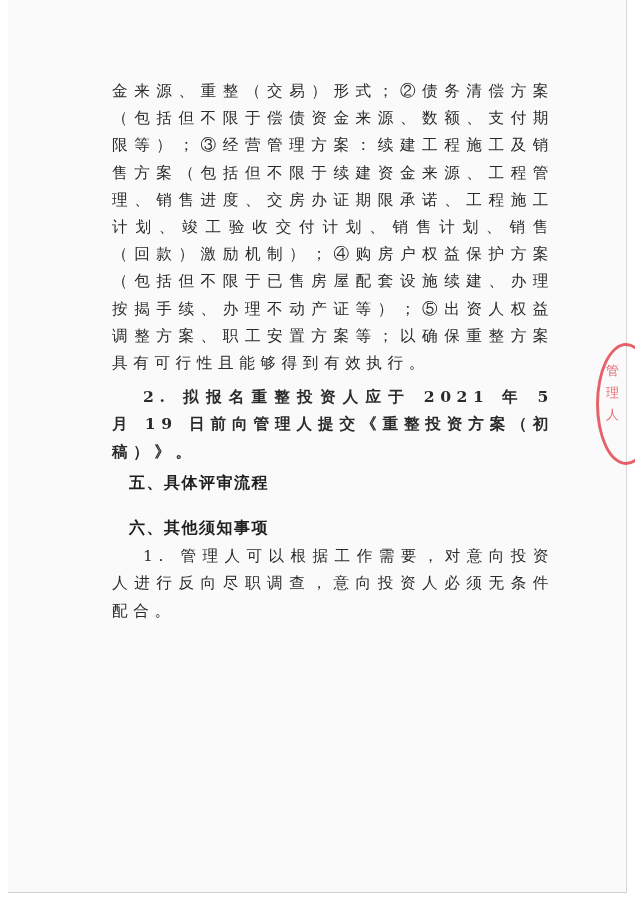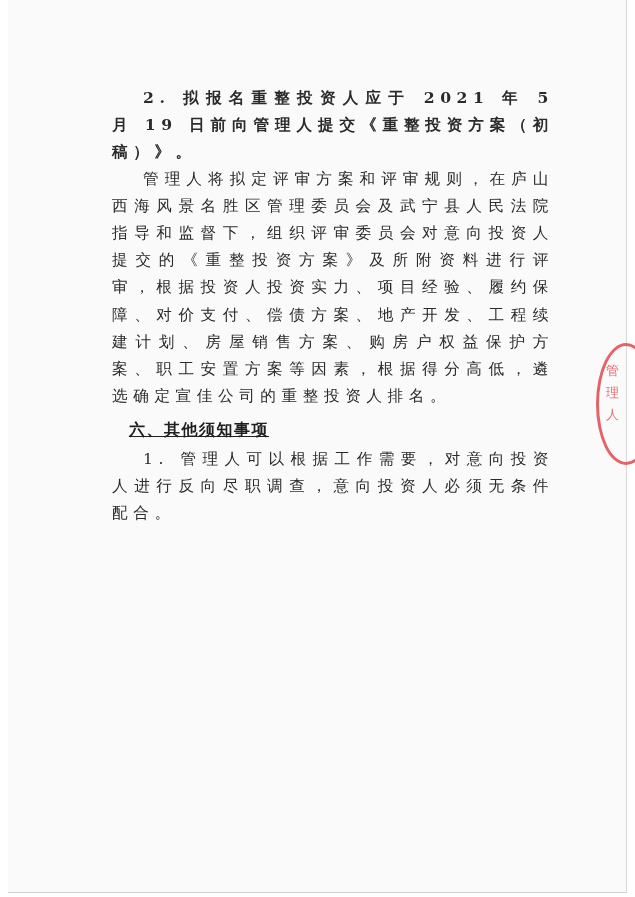--- a/index.html
+++ b/index.html
@@ -49,22 +49,21 @@
     .heading {
       margin: 4px 0 2px 0;
       padding-left: 17px;
       font-family: "DejaVu Sans", "Liberation Sans", sans-serif;
       font-weight: bold;
       font-size: 16px;
       letter-spacing: 1.5px;
       color: #1f1f1f;
     }
     .heading.gap2 {
-      margin-top: 6px;
-      text-decoration: underline;
+      margin-top: 18px;
     }
     .stamp {
       position: absolute;
       left: 596px;
       top: 343px;
       width: 60px;
       height: 122px;
       border: 3px solid #e0474f;
       border-radius: 50%;
       box-sizing: border-box;
@@ -82,23 +81,24 @@
       opacity: 0.8;
     }
   </style>
 </head>
 <body>
 
 <div class="page">
 </div>
 
 <div class="content">
+  <p class="para">金来源、重整（交易）形式；②债务清偿方案（包括但不限于偿债资金来源、数额、支付期限等）；③经营管理方案：续建工程施工及销售方案（包括但不限于续建资金来源、工程管理、销售进度、交房办证期限承诺、工程施工计划、竣工验收交付计划、销售计划、销售（回款）激励机制）；④购房户权益保护方案（包括但不限于已售房屋配套设施续建、办理按揭手续、办理不动产证等）；⑤出资人权益调整方案、职工安置方案等；以确保重整方案具有可行性且能够得到有效执行。</p>
   <p class="para indent gap">2. 拟报名重整投资人应于 2021 年 5 月 19 日前向管理人提交《重整投资方案（初稿）》。</p>
 
-  <p class="para indent">管理人将拟定评审方案和评审规则，在庐山西海风景名胜区管理委员会及武宁县人民法院指导和监督下，组织评审委员会对意向投资人提交的《重整投资方案》及所附资料进行评审，根据投资人投资实力、项目经验、履约保障、对价支付、偿债方案、地产开发、工程续建计划、房屋销售方案、购房户权益保护方案、职工安置方案等因素，根据得分高低，遴选确定宣佳公司的重整投资人排名。</p>
+  <div class="heading">五、具体评审流程</div>
 
   <div class="heading gap2">六、其他须知事项</div>
   <p class="para indent">1. 管理人可以根据工作需要，对意向投资人进行反向尽职调查，意向投资人必须无条件配合。</p>
 
 </div>
 
 <div class="stamp"></div>
 <div class="stamp-text">管理人</div>
 
 </body></html>

